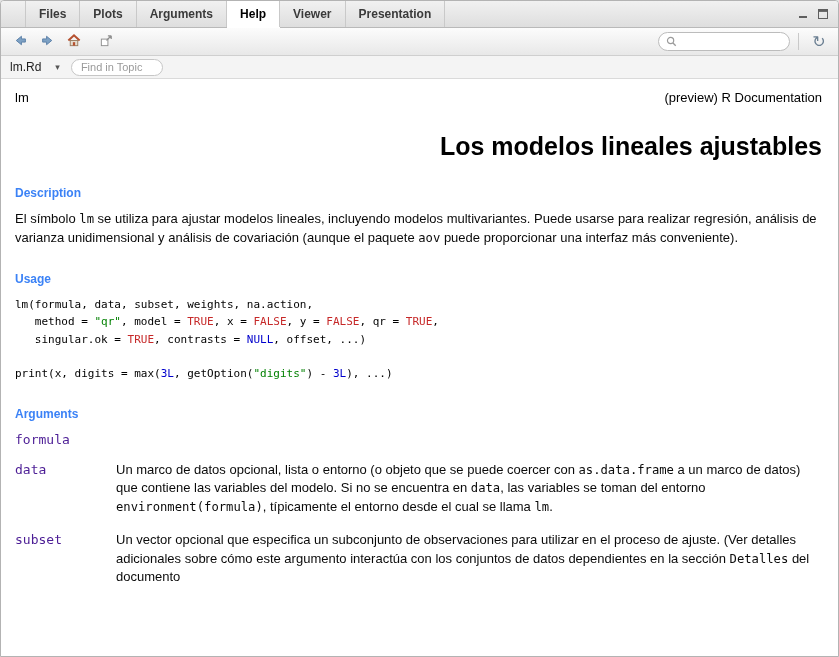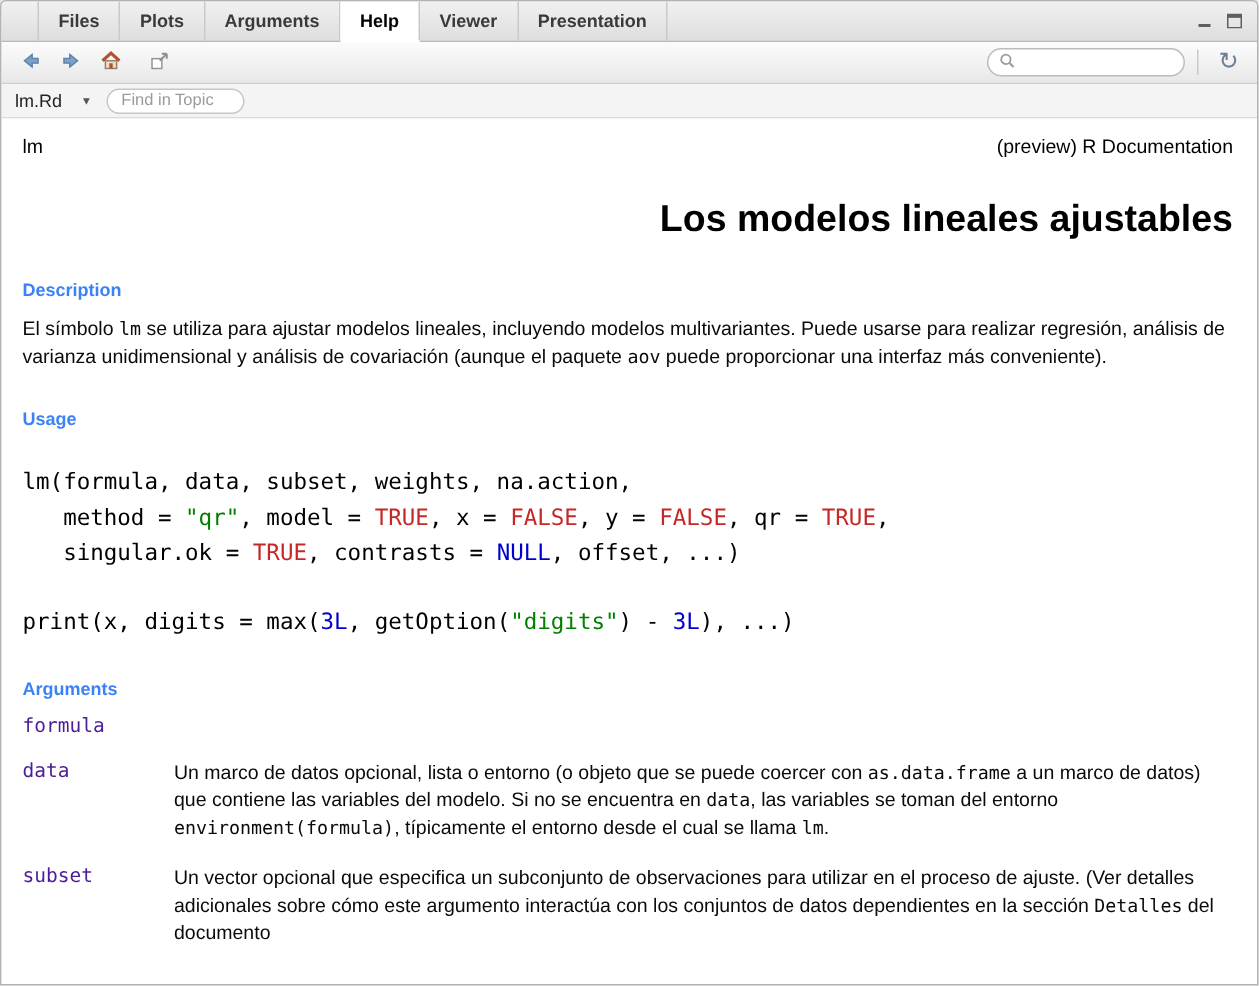--- a/index.html
+++ b/index.html
@@ -72,21 +72,21 @@
   .find-input::placeholder { color: #9a9a9a; }
 
   
   .content { flex: 1 1 auto; background: #fff; overflow: hidden; padding: 11px 16px 0 14px; }
   .doc-header { display: flex; justify-content: space-between; font-size: 13px; color: #000; }
   .page-title { font-size: 25px; font-weight: 600; color: #000; margin: 27px 0 0 0; text-align: right; }
   .section-heading { font-size: 12px; font-weight: bold; color: #3b82f6; margin: 25px 0 10px 0; }
   .body-text { font-size: 13px; line-height: 1.44; color: #0a0a0a; margin: 0; }
   .inline-code { font-family: "DejaVu Sans Mono", monospace; font-size: 12.2px; }
 
-  .codeblock { font-family: "DejaVu Sans Mono", monospace; font-size: 15px; line-height: 1.55; color: #000; margin-top: 24px; }
+  .codeblock { font-family: "DejaVu Sans Mono", monospace; font-size: 11px; line-height: 1.55; color: #000; margin-top: 10px; }
   .code-line { white-space: pre; min-height: 1.55em; }
   .tok-str     { color: var(--code-string, #008000); }
   .tok-const   { color: var(--code-constant, #C62828); }
   .tok-null    { color: var(--code-null, #0000CC); }
   .tok-num     { color: var(--code-number, #0000CC); }
   .tok-comment { color: var(--code-comment, #6a8585); }
 
   .args { margin-top: 8px; }
   .arg-row { display: grid; grid-template-columns: 101px 1fr; margin-bottom: 14px; }
   .arg-term { font-family: "DejaVu Sans Mono", monospace; font-size: 13px; color: #4c1d95; padding-top: 1px; }

